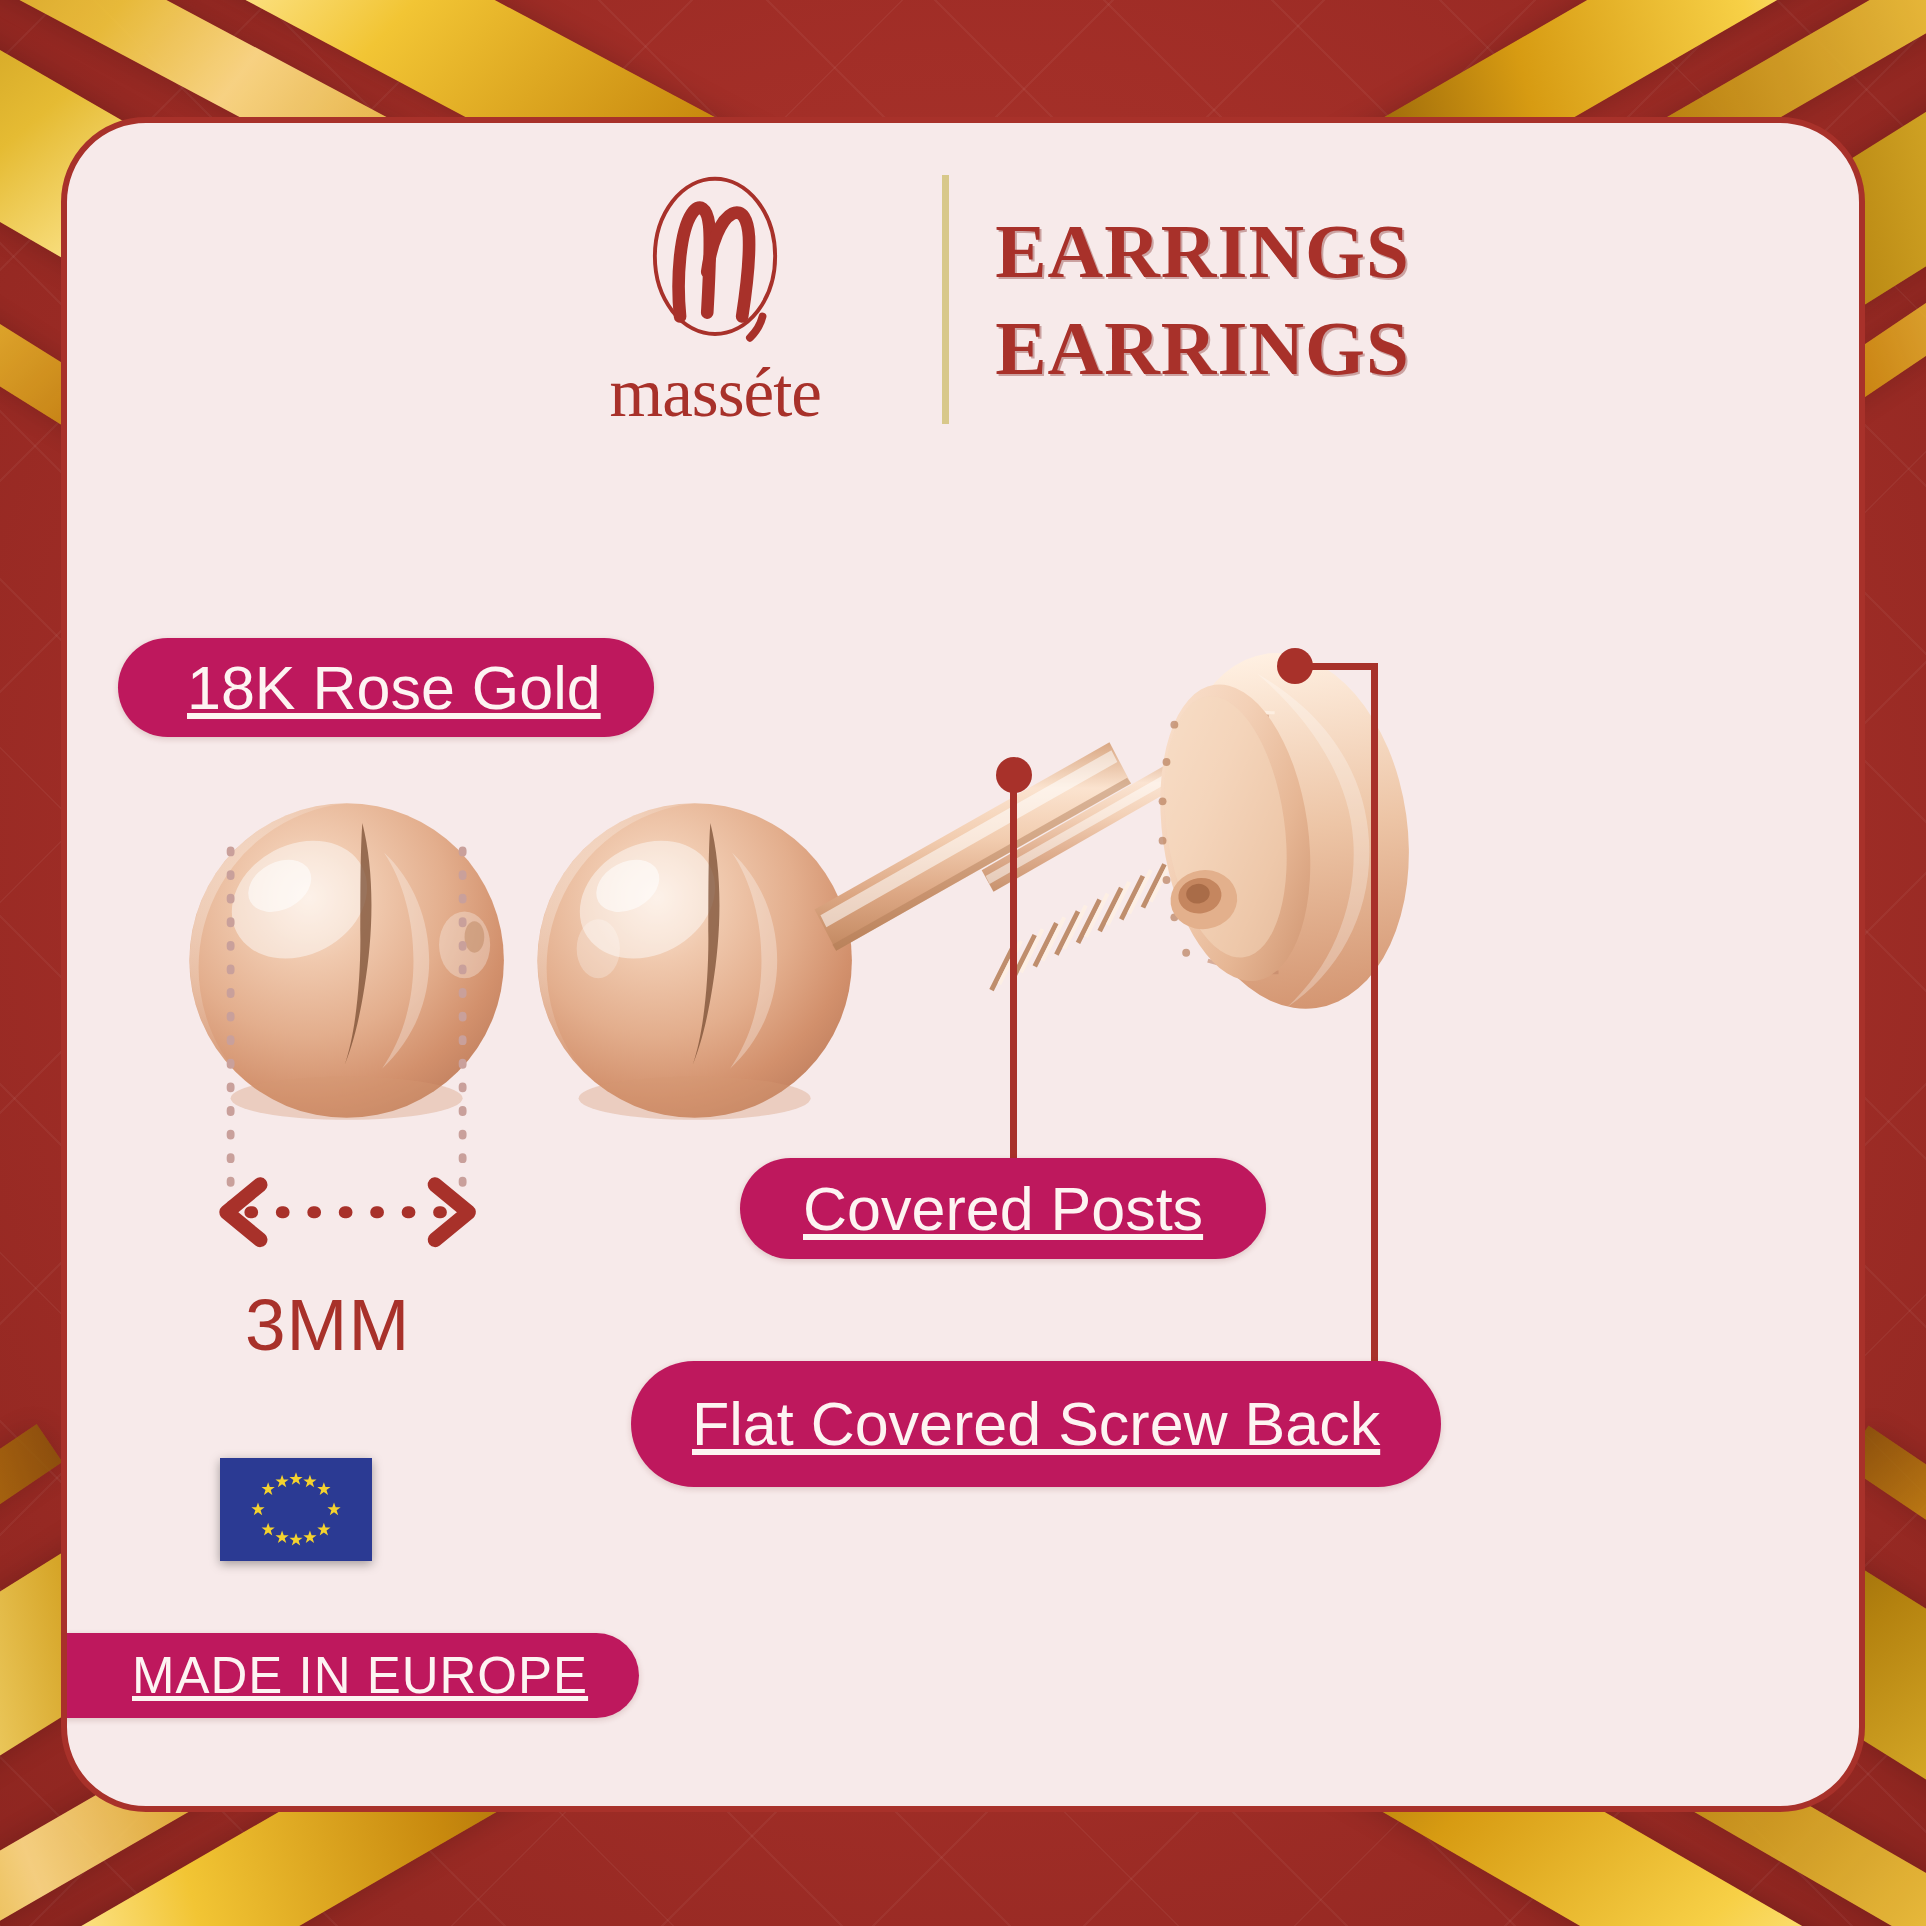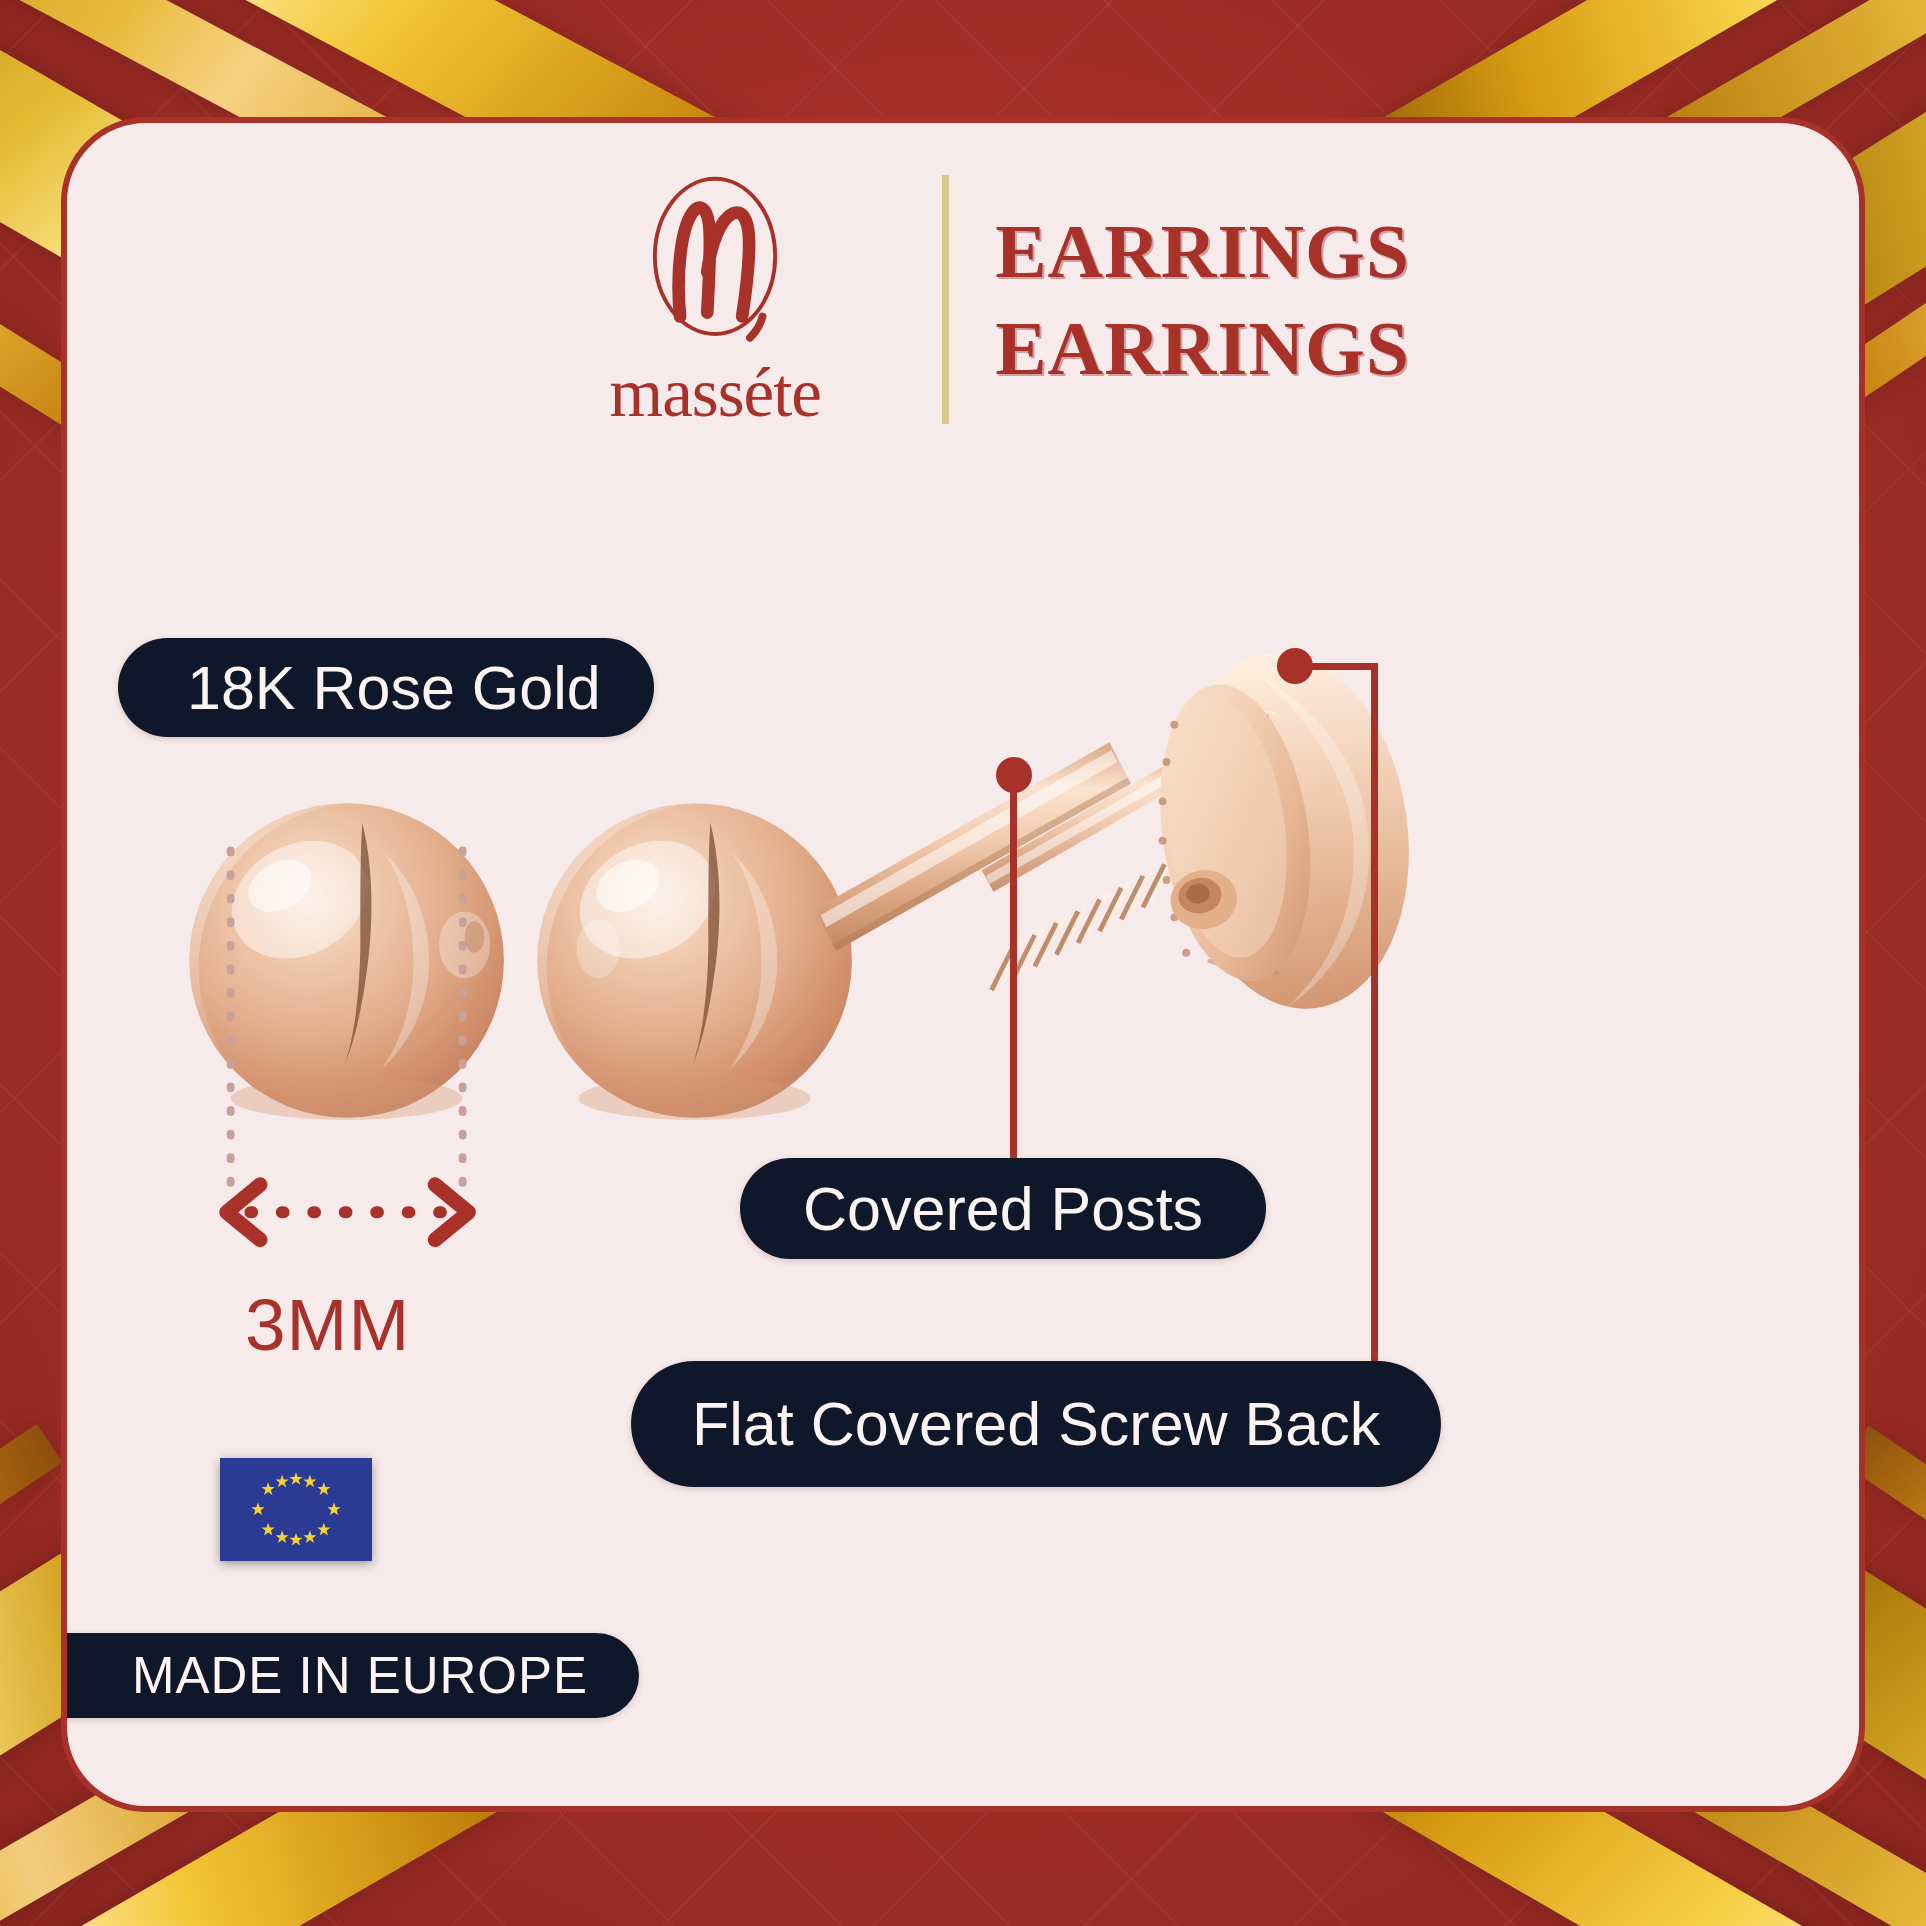--- a/index.html
+++ b/index.html
@@ -126,28 +126,29 @@
     font-size: 77px;
     line-height: 1.02;
     color: #a8312a;
     letter-spacing: 1px;
     text-shadow: 2px 2px 0 rgba(120,30,25,0.35);
   }
 
   
   .pill {
     position: absolute;
-    background: #0f172a;
+    background: #be185d;
     color: #fdf4f2;
     display: flex;
     align-items: center;
     white-space: nowrap;
     border-radius: 989px;
     font-family: "Liberation Sans", sans-serif;
     box-shadow: 0 2px 6px rgba(100,25,20,0.18);
+    text-decoration: underline;
   }
 
   #pill-rose-gold {
     left: 51px; top: 515px;
     height: 99px;
     padding: 0 53px 0 69px;
     font-size: 61px;
   }
 
   #pill-threaded {

